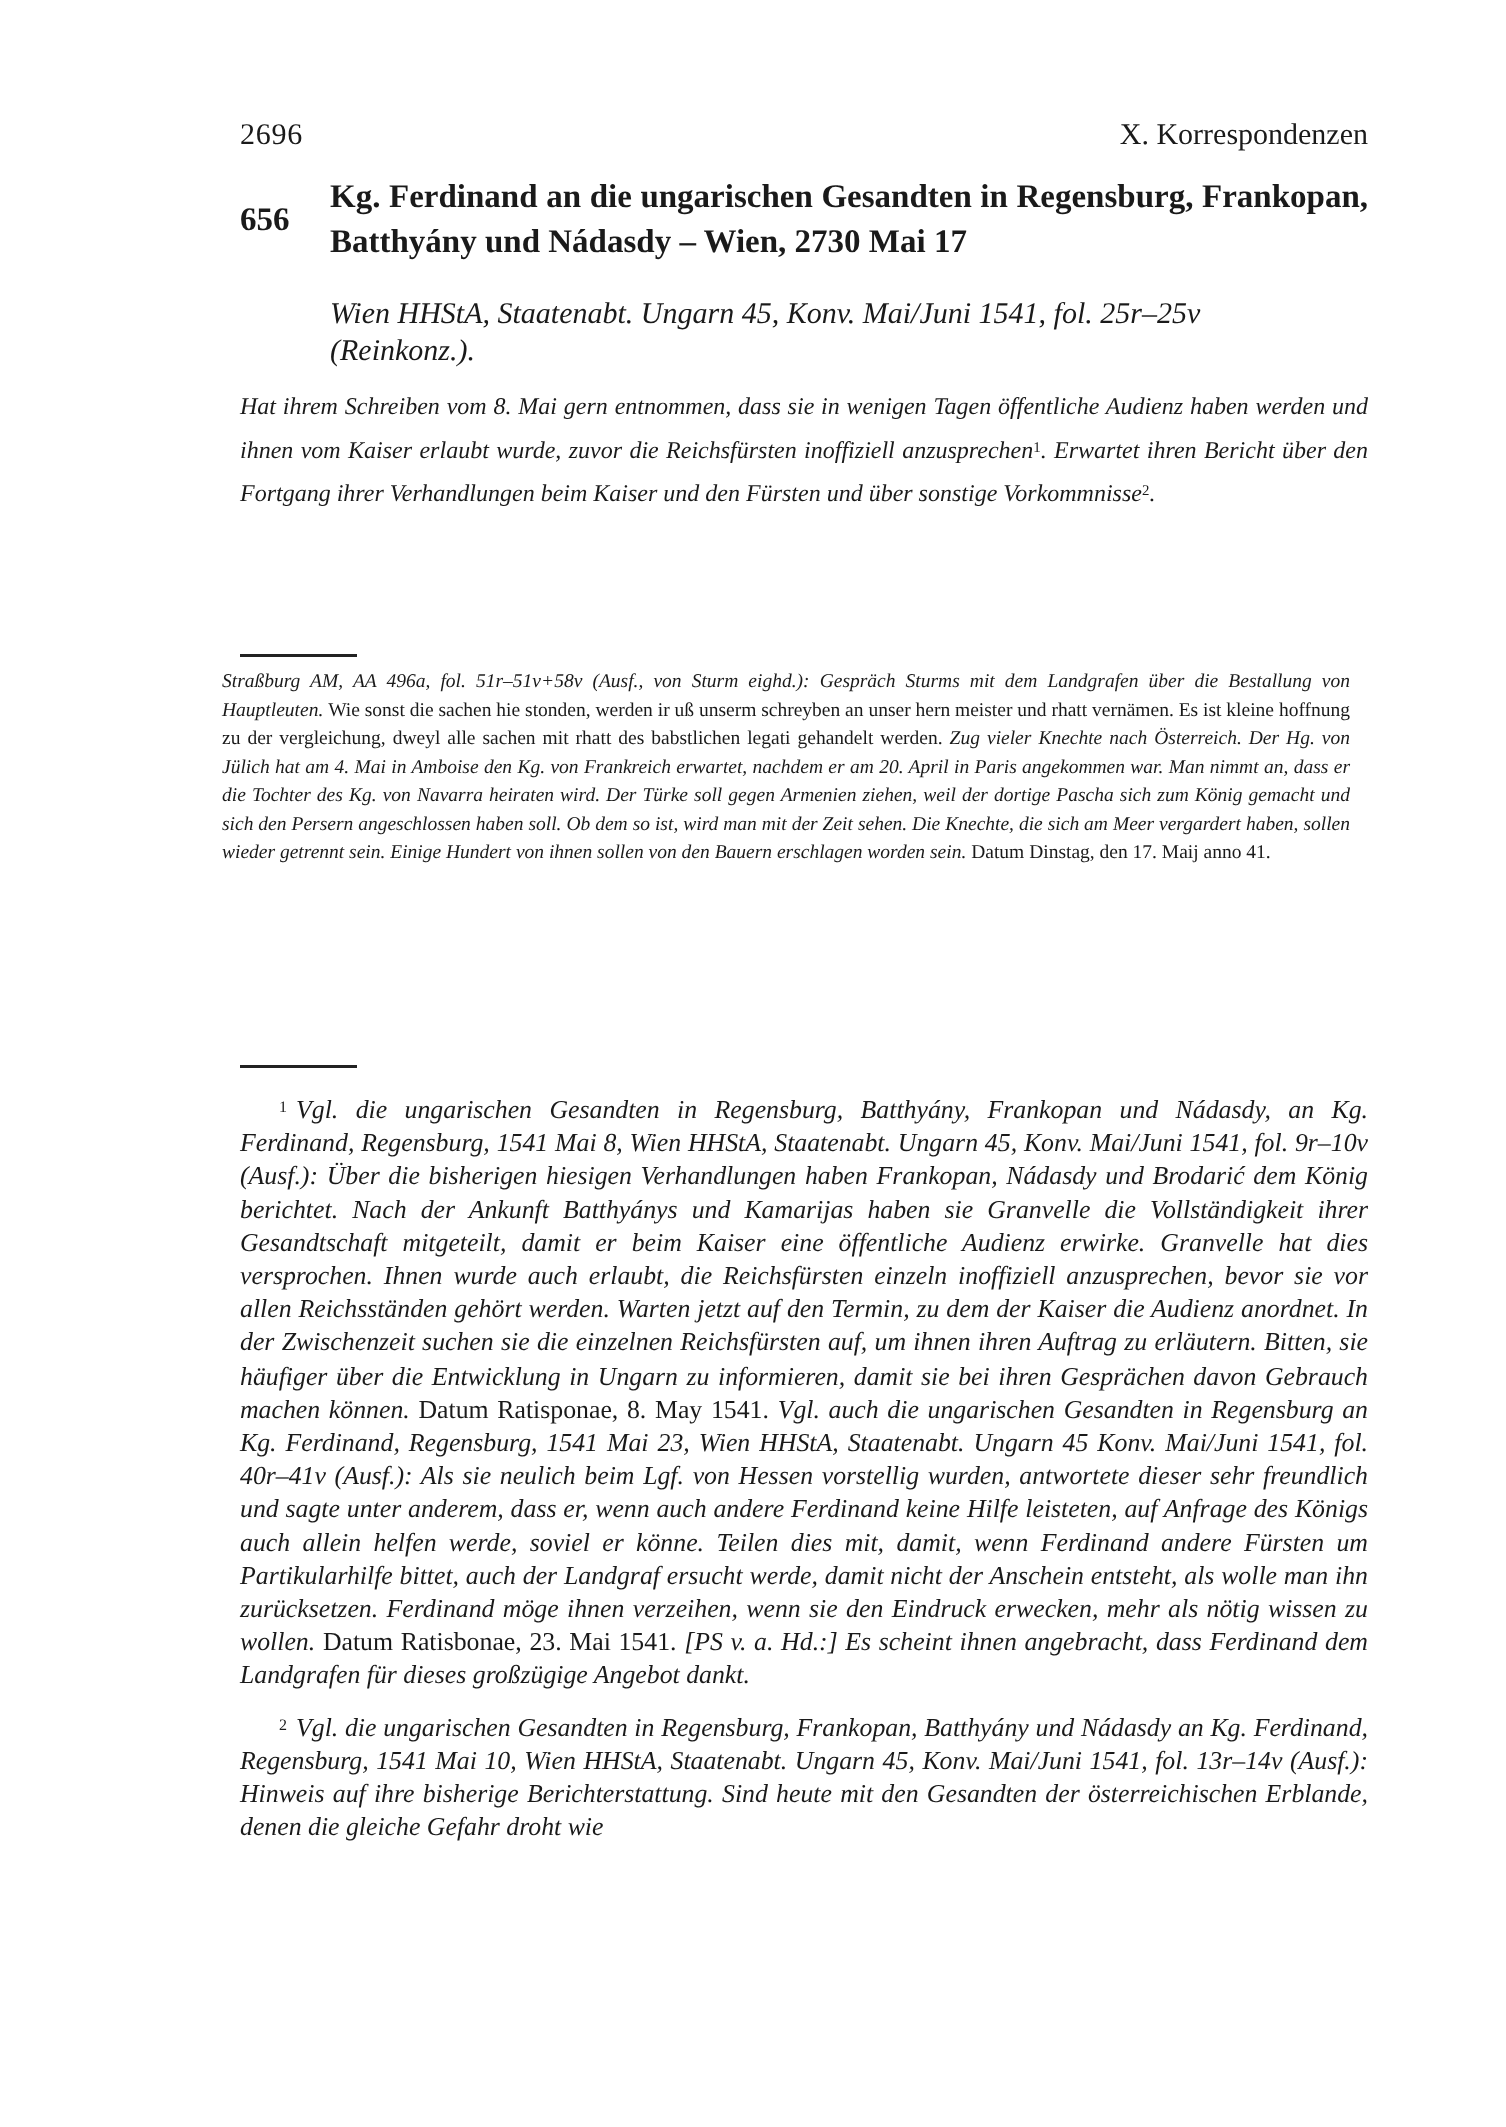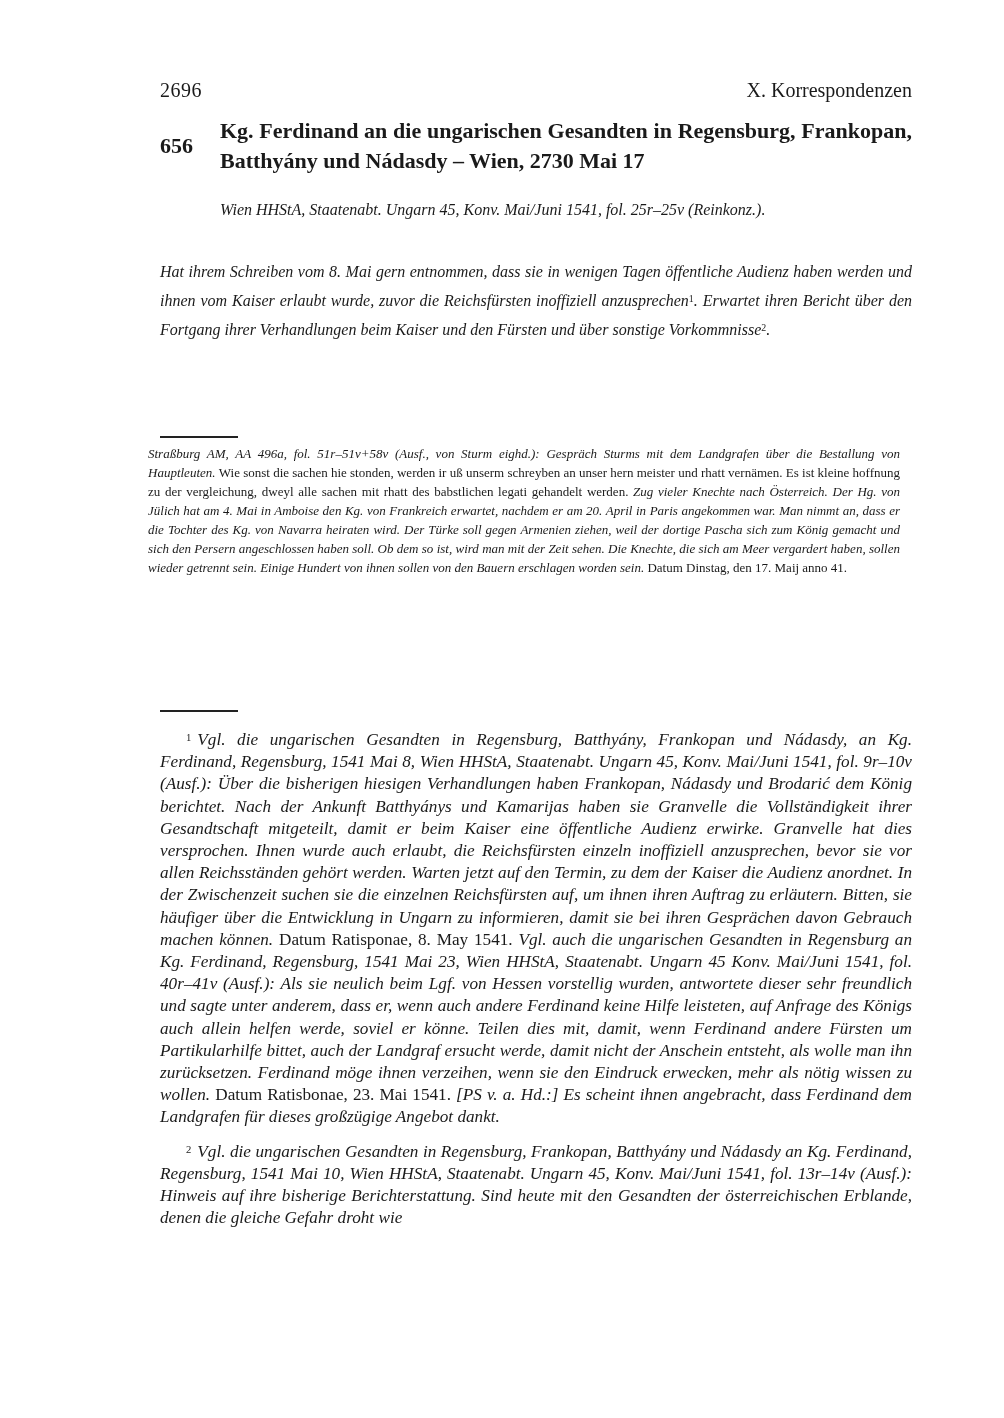--- a/index.html
+++ b/index.html
@@ -29,21 +29,21 @@
     font-weight:bold; font-size:22px; line-height:30px;
   }
   .entry-num { flex:none; width:60px; }
   .entry-heading {
     flex:1; margin:0; font-size:22px; line-height:30px;
     font-weight:bold; text-align:justify; hyphens:auto; -webkit-hyphens:auto;
   }
 
   .source {
     position:absolute; top:197px; left:220px; width:660px;
-    font-style:italic; font-size:16px; line-height:25px;
+    font-style:italic; font-size:20px; line-height:25px;
     text-align:left;
   }
 
   .summary {
     position:absolute; top:258px; left:160px; width:752px;
     font-size:16px; line-height:28.8px; text-align:justify;
   }
 
   .rule {
     position:absolute; left:160px; width:78px; height:0;

